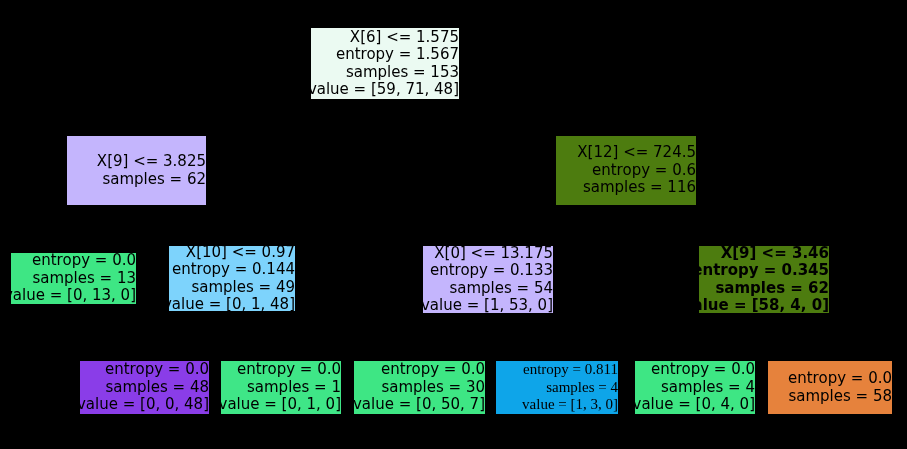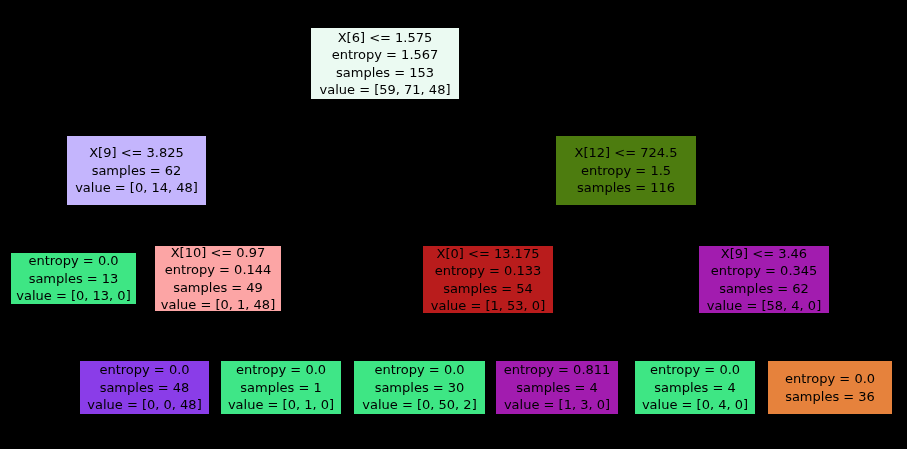--- a/index.html
+++ b/index.html
@@ -20,25 +20,25 @@
     left: 0;
     top: 0;
     width: 907px;
     height: 449px;
   }
   .tree-node {
     position: absolute;
     box-sizing: border-box;
     border: 1px solid #000000;
     color: #000000;
-    font-size: 13px;
+    font-size: 15px;
     line-height: 17.5px;
     display: flex;
     flex-direction: column;
-    align-items: center;
+    align-items: flex-end;
     justify-content: center;
     text-align: center;
     white-space: nowrap;
   }
   .node-line {
     display: block;
   }
 </style>
 </head>
 <body>
@@ -61,73 +61,72 @@
   <div id="nodes-layer">
       <div class="tree-node" style="left: 310px; top: 27px; width: 150px; height: 73px; background: rgb(235, 250, 242);">
         <span class="node-line">X[6] &lt;= 1.575</span>
         <span class="node-line">entropy = 1.567</span>
         <span class="node-line">samples = 153</span>
         <span class="node-line">value = [59, 71, 48]</span>
       </div>
       <div class="tree-node" style="left: 66px; top: 135px; width: 141px; height: 71px; background: #c4b5fd;">
         <span class="node-line">X[9] &lt;= 3.825</span>
         <span class="node-line">samples = 62</span>
-        <span class="node-line">value = [0, 14, 48]</span>
       </div>
       <div class="tree-node" style="left: 555px; top: 135px; width: 142px; height: 71px; background: #4d7c0f;">
         <span class="node-line">X[12] &lt;= 724.5</span>
-        <span class="node-line">entropy = 1.5</span>
+        <span class="node-line">entropy = 0.6</span>
         <span class="node-line">samples = 116</span>
       </div>
       <div class="tree-node" style="left: 10px; top: 252px; width: 127px; height: 53px; background: rgb(62, 230, 132);">
         <span class="node-line">entropy = 0.0</span>
         <span class="node-line">samples = 13</span>
         <span class="node-line">value = [0, 13, 0]</span>
       </div>
-      <div class="tree-node" style="left: 154px; top: 245px; width: 128px; height: 67px; background: #fca5a5;">
+      <div class="tree-node" style="left: 168px; top: 245px; width: 128px; height: 67px; background: #7dd3fc;">
         <span class="node-line">X[10] &lt;= 0.97</span>
         <span class="node-line">entropy = 0.144</span>
         <span class="node-line">samples = 49</span>
         <span class="node-line">value = [0, 1, 48]</span>
       </div>
-      <div class="tree-node" style="left: 422px; top: 245px; width: 132px; height: 69px; background: #b91c1c;">
+      <div class="tree-node" style="left: 422px; top: 245px; width: 132px; height: 69px; background: #c4b5fd;">
         <span class="node-line">X[0] &lt;= 13.175</span>
         <span class="node-line">entropy = 0.133</span>
         <span class="node-line">samples = 54</span>
         <span class="node-line">value = [1, 53, 0]</span>
       </div>
-      <div class="tree-node" style="left: 698px; top: 245px; width: 132px; height: 69px; background: #a21caf;">
+      <div class="tree-node" style="left: 698px; top: 245px; width: 132px; height: 69px; background: #4d7c0f; font-weight: bold;">
         <span class="node-line">X[9] &lt;= 3.46</span>
         <span class="node-line">entropy = 0.345</span>
         <span class="node-line">samples = 62</span>
         <span class="node-line">value = [58, 4, 0]</span>
       </div>
       <div class="tree-node" style="left: 79px; top: 360px; width: 131px; height: 55px; background: rgb(138, 61, 232);">
         <span class="node-line">entropy = 0.0</span>
         <span class="node-line">samples = 48</span>
         <span class="node-line">value = [0, 0, 48]</span>
       </div>
       <div class="tree-node" style="left: 220px; top: 360px; width: 122px; height: 55px; background: rgb(63, 230, 135);">
         <span class="node-line">entropy = 0.0</span>
         <span class="node-line">samples = 1</span>
         <span class="node-line">value = [0, 1, 0]</span>
       </div>
       <div class="tree-node" style="left: 353px; top: 360px; width: 133px; height: 55px; background: rgb(62, 230, 132);">
         <span class="node-line">entropy = 0.0</span>
         <span class="node-line">samples = 30</span>
-        <span class="node-line">value = [0, 50, 2]</span>
+        <span class="node-line">value = [0, 50, 7]</span>
       </div>
-      <div class="tree-node" style="left: 495px; top: 360px; width: 124px; height: 55px; background: #a21caf;">
+      <div class="tree-node" style="left: 495px; top: 360px; width: 124px; height: 55px; background: #0ea5e9; font-family: Liberation Serif, serif;">
         <span class="node-line">entropy = 0.811</span>
         <span class="node-line">samples = 4</span>
         <span class="node-line">value = [1, 3, 0]</span>
       </div>
       <div class="tree-node" style="left: 634px; top: 360px; width: 122px; height: 55px; background: rgb(62, 230, 132);">
         <span class="node-line">entropy = 0.0</span>
         <span class="node-line">samples = 4</span>
         <span class="node-line">value = [0, 4, 0]</span>
       </div>
       <div class="tree-node" style="left: 767px; top: 360px; width: 126px; height: 55px; background: rgb(230, 130, 60);">
         <span class="node-line">entropy = 0.0</span>
-        <span class="node-line">samples = 36</span>
+        <span class="node-line">samples = 58</span>
       </div>
     </div>
 </div>
 
 </body></html>

